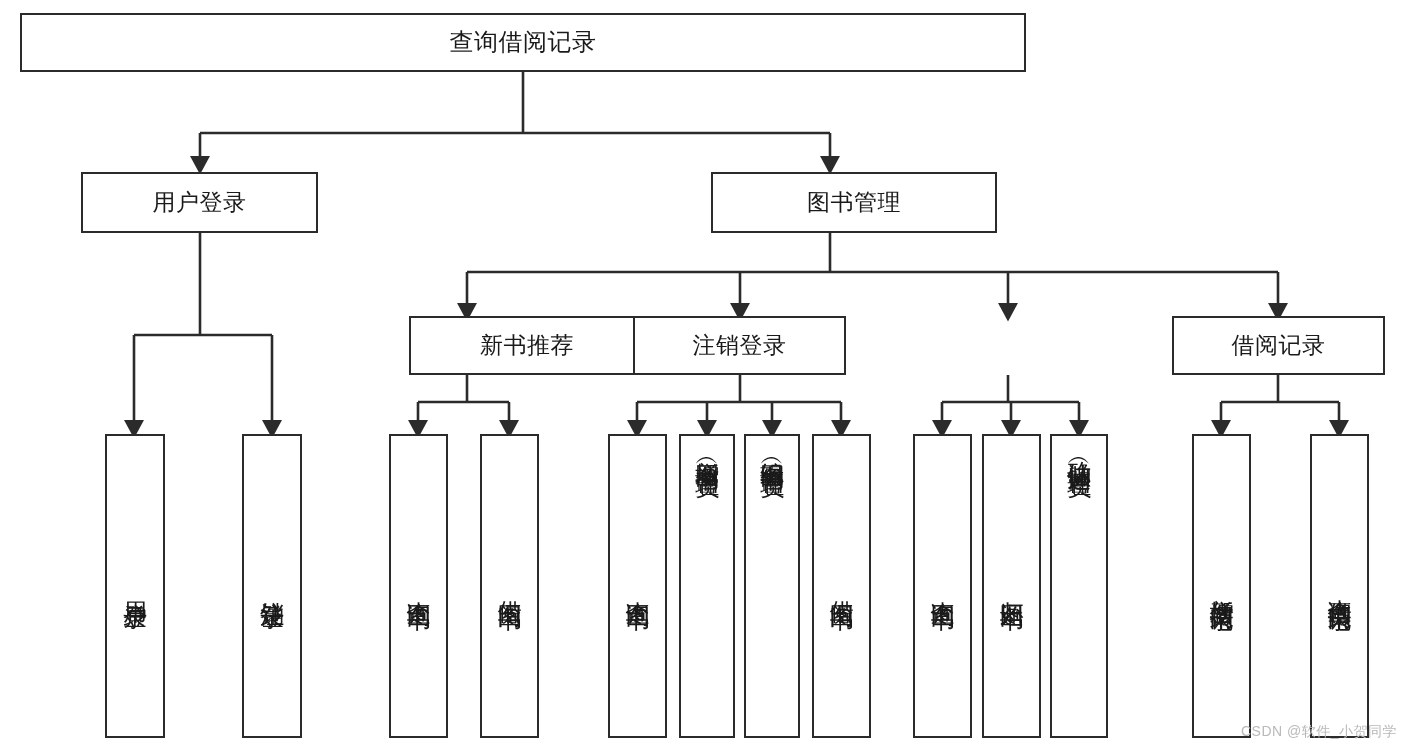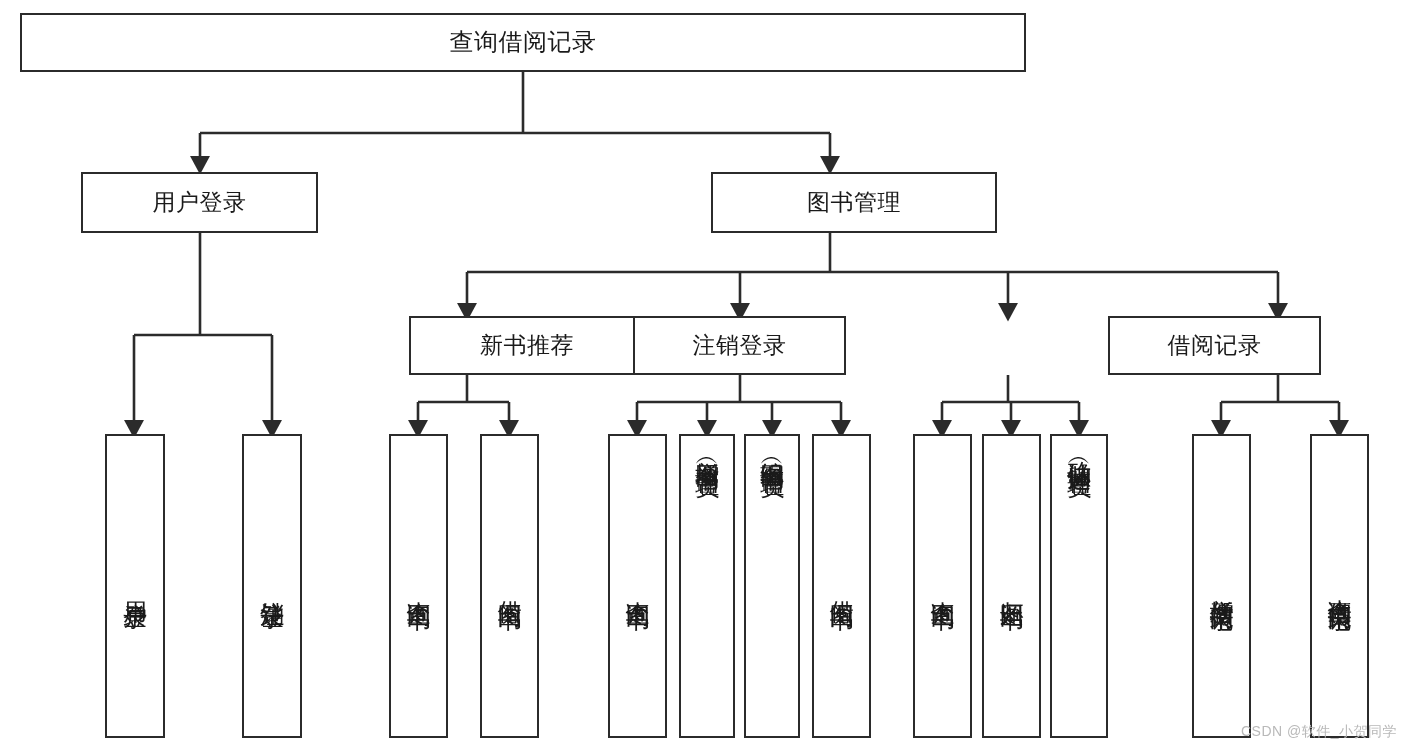--- a/index.html
+++ b/index.html
@@ -143,21 +143,21 @@
   <div class="node horiz" style="left:711px; top:172px; width:286px; height:61px;">
     <span class="label">图书管理</span>
   </div>
 
   <div class="node horiz" style="left:361px; top:316px; width:236px; height:59px;margin-left:48px;">
     <span class="label">新书推荐</span>
   </div>
   <div class="node horiz" style="left:633px; top:316px; width:213px; height:59px;">
     <span class="label">注销登录</span>
   </div>
-  <div class="node horiz" style="left:1108px; top:316px; width:213px; height:59px;">
+  <div class="node horiz" style="left:1172px; top:316px; width:213px; height:59px;">
     <span class="label">借阅记录</span>
   </div>
 
   <div class="node vert mid" style="left:105px; top:434px; width:60px; height:304px;">
     <span class="label">用户登录</span>
   </div>
   <div class="node vert mid" style="left:242px; top:434px; width:60px; height:304px;">
     <span class="label">注销登录</span>
   </div>
 

